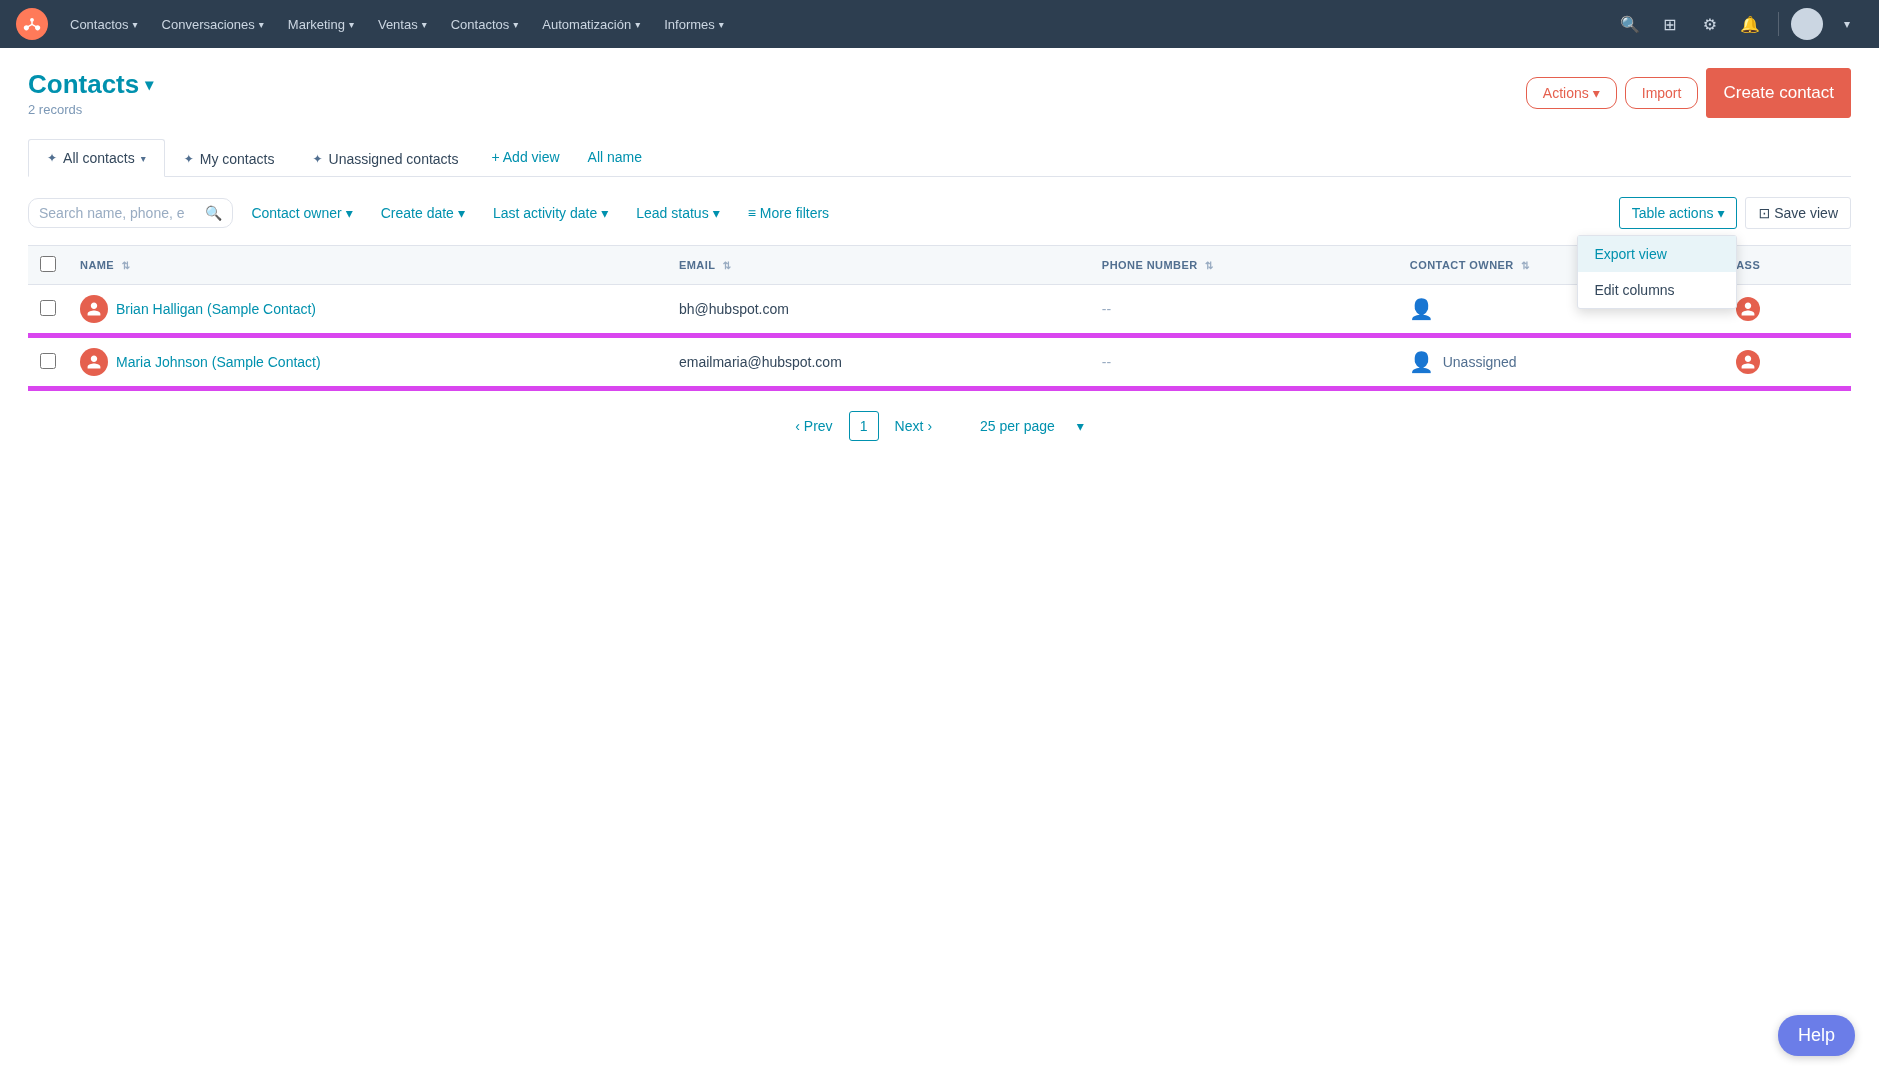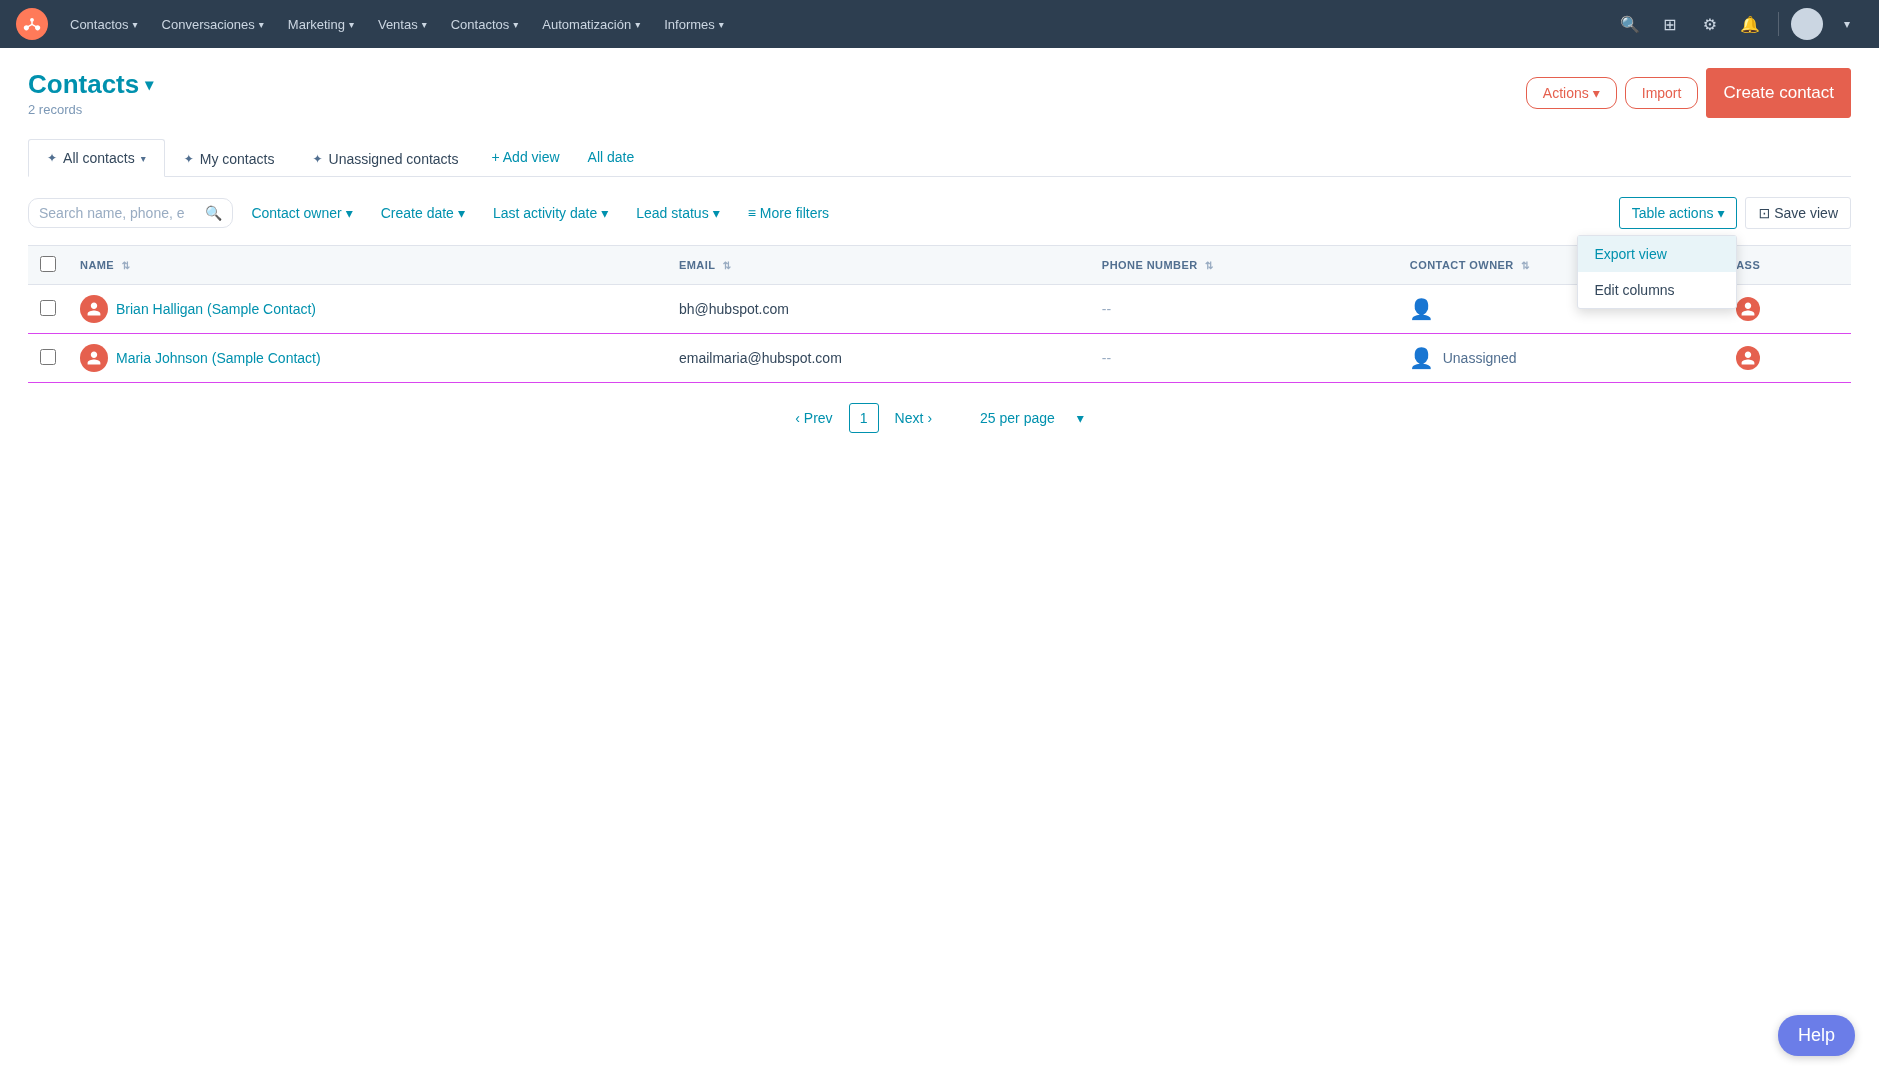--- a/index.html
+++ b/index.html
@@ -219,21 +219,21 @@
       font-size: 11px;
       font-weight: 600;
       color: #516f90;
       letter-spacing: 0.04em;
       text-transform: uppercase;
       white-space: nowrap;
     }
     th.sortable { cursor: pointer; }
     .sort-arrows { font-size: 10px; margin-left: 4px; color: #99acc2; }
     tbody tr {
-      border-bottom: 1px solid #d946ef;
+      border-bottom: 5px solid #d946ef;
     }
     td {
       padding: 10px 12px;
       font-size: 14px;
       color: #33475b;
       vertical-align: middle;
     }
     .contact-name-link { color: #0091ae; text-decoration: none; }
     .contact-avatar {
       width: 28px; height: 28px;
@@ -421,21 +421,21 @@
       <span>My contacts</span>
     </div>
     <div class="tab">
       <span class="tab-icon">✦</span>
       <span>Unassigned contacts</span>
     </div>
     <div class="tab-add">
       <span>+ Add view</span>
     </div>
     <div class="tab-all-views">
-      <span>All date</span>
+      <span>All name</span>
     </div>
   </div>
 
   <div class="filters-row">
     <div class="search-box">
       <input type="text" placeholder="Search name, phone, e" style="">
       <span class="search-icon">🔍</span>
     </div>
     <button class="filter-btn">
       <span>Contact owner</span>

